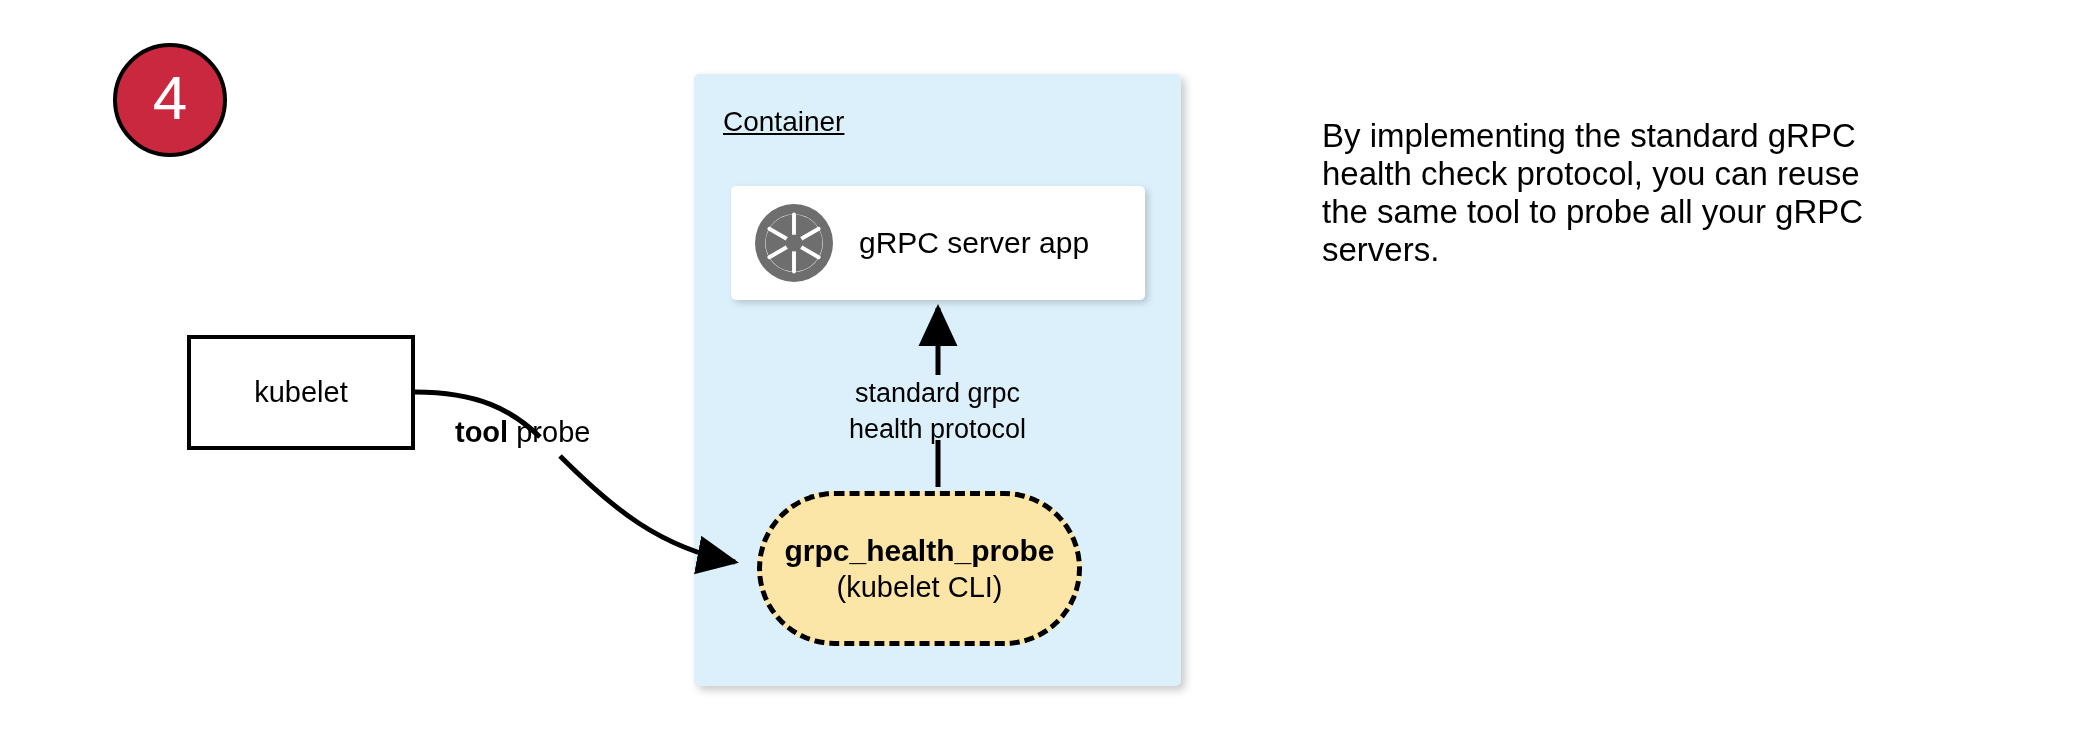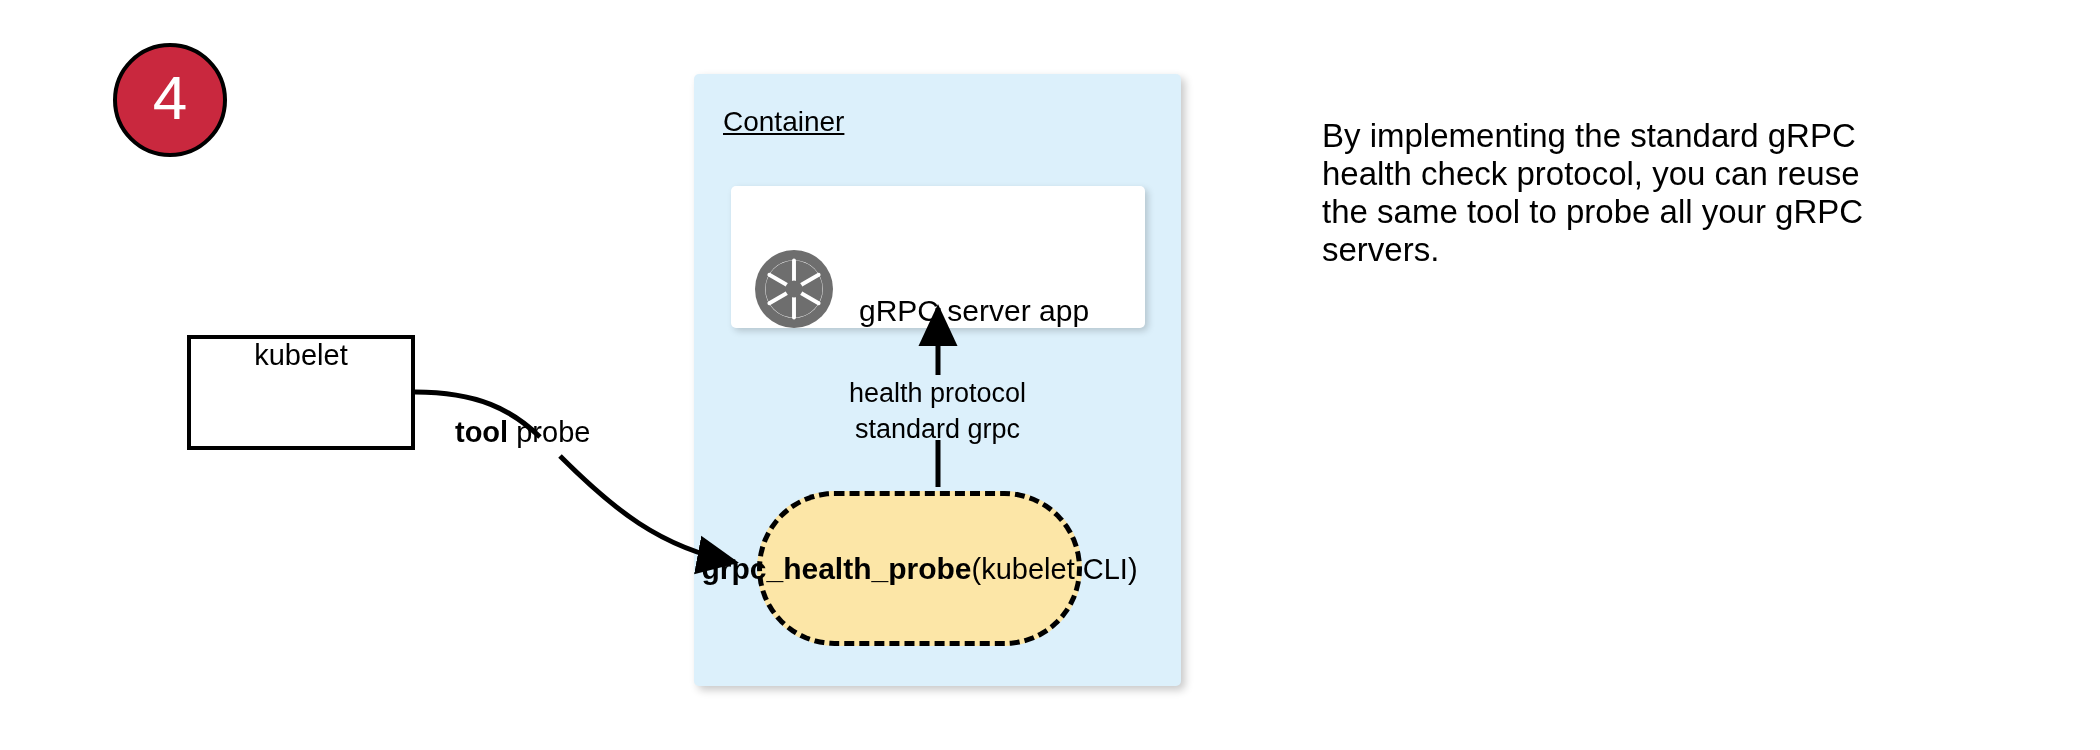--- a/index.html
+++ b/index.html
@@ -52,21 +52,21 @@
   .kubelet-box {
     position: absolute;
     left: 187px;
     top: 335px;
     width: 228px;
     height: 115px;
     background: #ffffff;
     border: 4px solid #000000;
     box-sizing: border-box;
     display: flex;
-    align-items: flex-start;
+    align-items: center;
     justify-content: center;
   }
   .kubelet-label {
     font-size: 29px;
     color: #000000;
   }
 
   
   .exec-probe-label {
     position: absolute;
@@ -96,26 +96,26 @@
     color: #000000;
     text-decoration: underline;
   }
 
   
   .server-card {
     position: absolute;
     left: 731px;
     top: 186px;
     width: 414px;
-    height: 142px;
+    height: 114px;
     background: #ffffff;
     border-radius: 5px;
     box-shadow: 3px 3px 7px rgba(0,0,0,0.18);
     display: flex;
-    align-items: flex-end;
+    align-items: center;
   }
   .aperture-icon {
     flex: 0 0 auto;
     margin-left: 24px;
     width: 78px;
     height: 78px;
     display: block;
   }
   .server-card-label {
     margin-left: 26px;
@@ -143,21 +143,21 @@
     position: absolute;
     left: 757px;
     top: 491px;
     width: 325px;
     height: 155px;
     background: #FCE6A7;
     border: 5px dashed #000000;
     border-radius: 78px;
     box-sizing: border-box;
     display: flex;
-    flex-direction: row;
+    flex-direction: column;
     align-items: center;
     justify-content: center;
   }
   .probe-title {
     font-size: 30px;
     font-weight: 700;
     line-height: 36px;
     color: #000000;
     white-space: nowrap;
   }
@@ -225,22 +225,22 @@
         <path d="M50 50 L50 86.5"></path>
         <path d="M50 50 L18.4 68.25"></path>
         <path d="M50 50 L18.4 31.75"></path>
       </g>
       <circle cx="50" cy="50" r="11" fill="#6E6E6E"></circle>
     </svg>
     <span class="server-card-label">gRPC server app</span>
   </div>
 
   <div class="protocol-label">
+    <span>standard grpc</span>
     <span>health protocol</span>
-    <span>standard grpc</span>
   </div>
 
   <div class="probe-node">
     <span class="probe-title">grpc_health_probe</span>
     <span class="probe-sub">(kubelet CLI)</span>
   </div>
 
   <div class="exec-probe-label"><b>tool</b><span> probe</span></div>
 
   <div class="annotation">By implementing the standard gRPC health check protocol, you can reuse the same tool to probe all your gRPC servers.</div>

